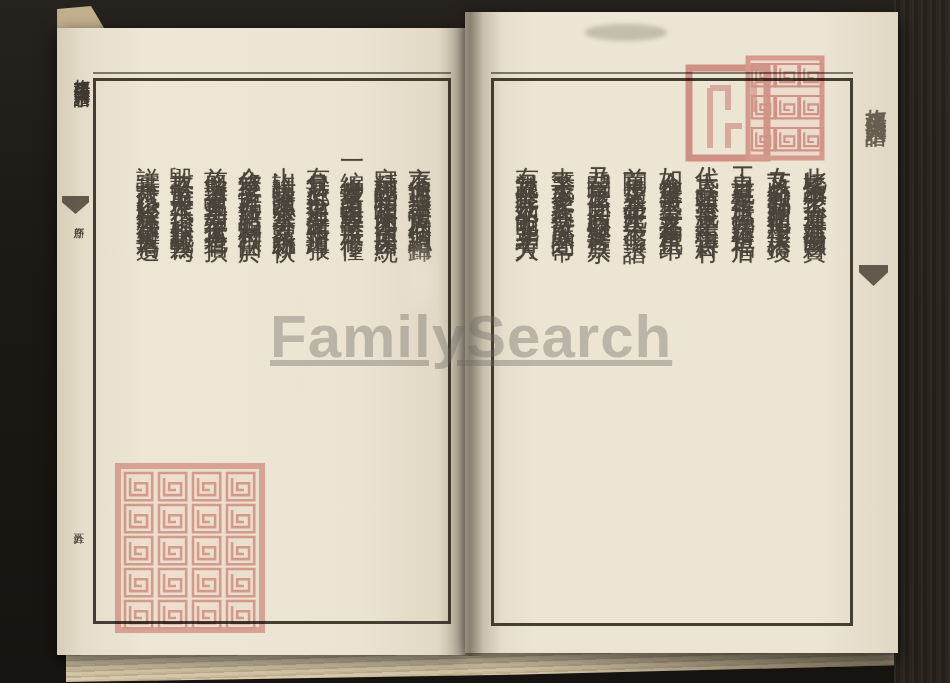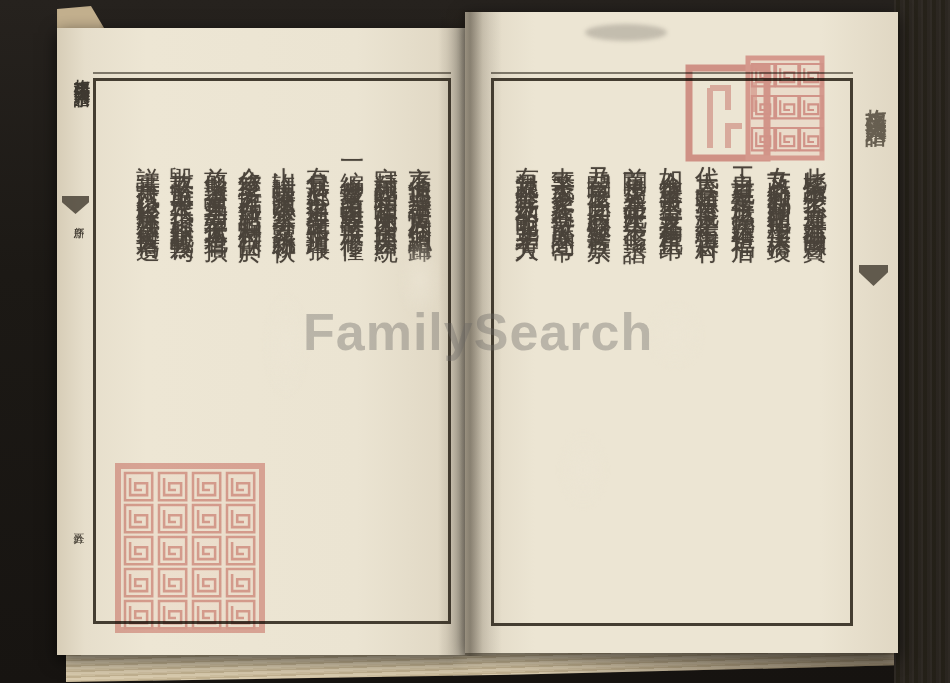--- a/index.html
+++ b/index.html
@@ -44,23 +44,23 @@
   .edge-section,.edge-page{position:absolute;writing-mode:vertical-rl;text-orientation:upright;
     font-size:11px;color:#3c362d;width:16px;}
   .page.left .edge-section{left:13px;top:190px;}
   .page.left .edge-page{left:13px;top:497px;}
   .gutter{position:absolute;left:438px;top:10px;width:64px;height:646px;z-index:5;pointer-events:none;
     background:linear-gradient(90deg,rgba(45,38,28,0) 0%,rgba(45,38,28,.20) 32%,
       rgba(28,22,14,.42) 50%,rgba(45,38,28,.14) 70%,rgba(45,38,28,0) 100%);}
   .seal{position:absolute;z-index:6;mix-blend-mode:multiply;opacity:.85;}
   .seal-top{left:684px;top:52px;}
   .seal-bottom{left:115px;top:463px;}
-  .watermark{position:absolute;left:303px;top:302px;z-index:8;
-    font-family:"Liberation Sans", sans-serif;font-weight:bold;font-size:52px;
-    letter-spacing:1px;color:rgba(105,103,99,.38);}
+  .watermark{position:absolute;left:270px;top:302px;z-index:8;
+    font-family:"Liberation Sans", sans-serif;font-weight:bold;font-size:60px;
+    letter-spacing:1px;color:rgba(105,103,99,.38);text-decoration:underline;}
   .smudge{position:absolute;z-index:3;pointer-events:none;filter:blur(2px);
     background:radial-gradient(ellipse at center,rgba(236,229,212,.65),rgba(236,229,212,0) 70%);}
   .sm1{left:398px;top:240px;width:44px;height:80px;}
   .sm2{left:263px;top:290px;width:46px;height:110px;}
   .sm3{left:645px;top:300px;width:60px;height:70px;}
   .sm4{left:558px;top:430px;width:50px;height:80px;}
   .stain{position:absolute;left:585px;top:24px;width:82px;height:17px;border-radius:50%;
     background:rgba(120,115,105,.35);filter:blur(2px);z-index:1;}
 </style>
 </head>

